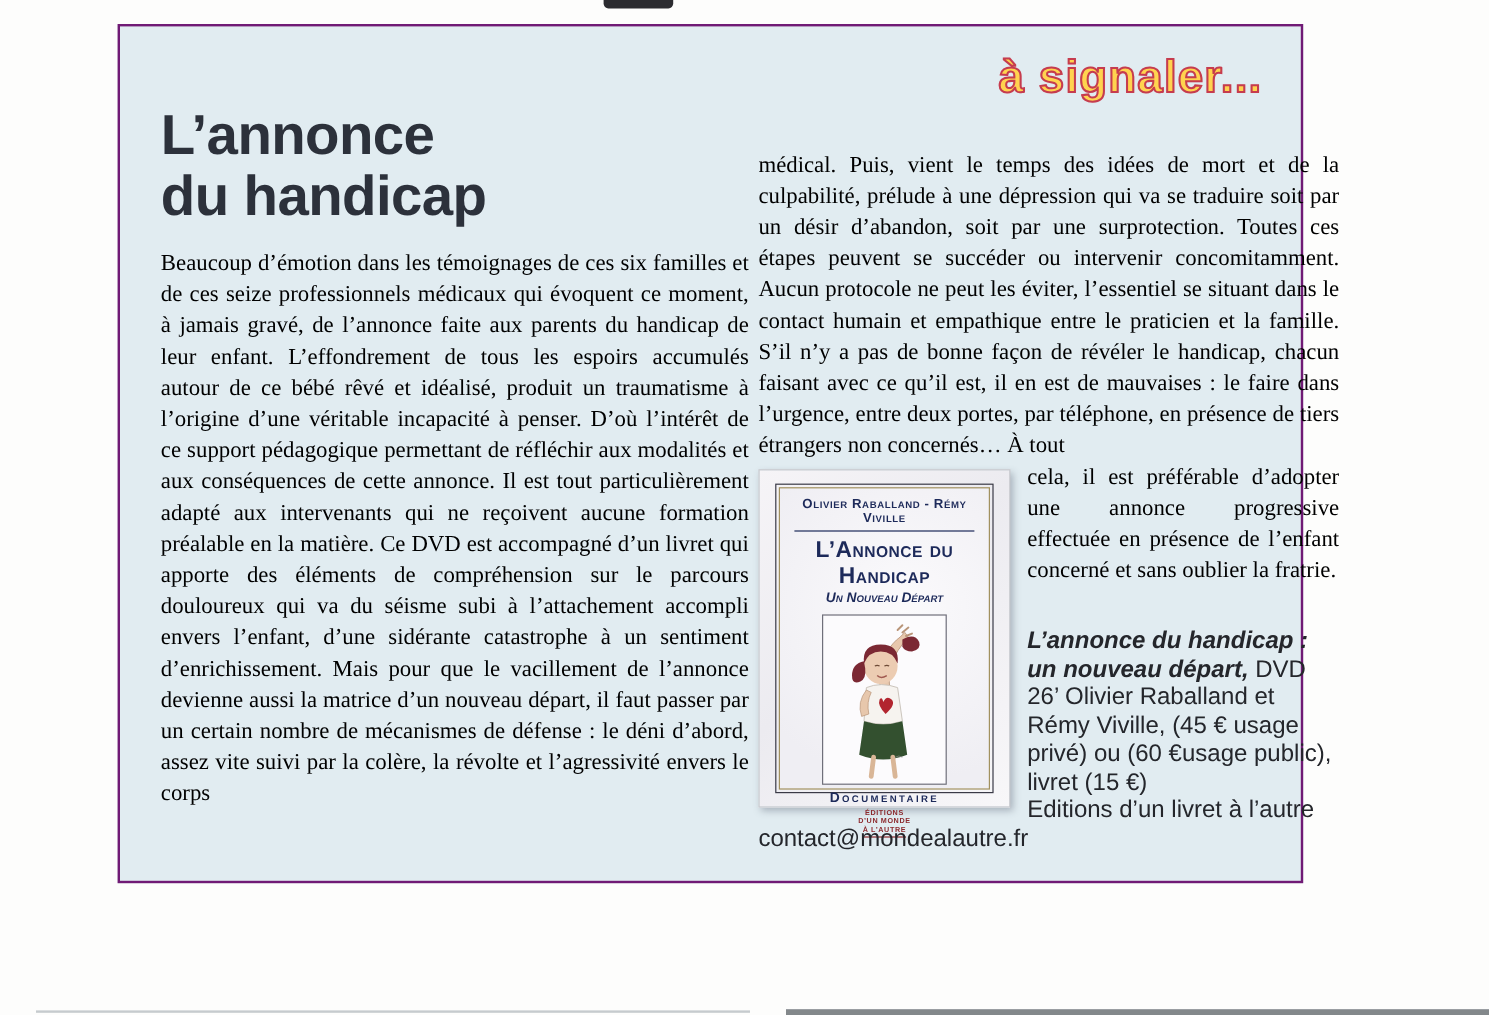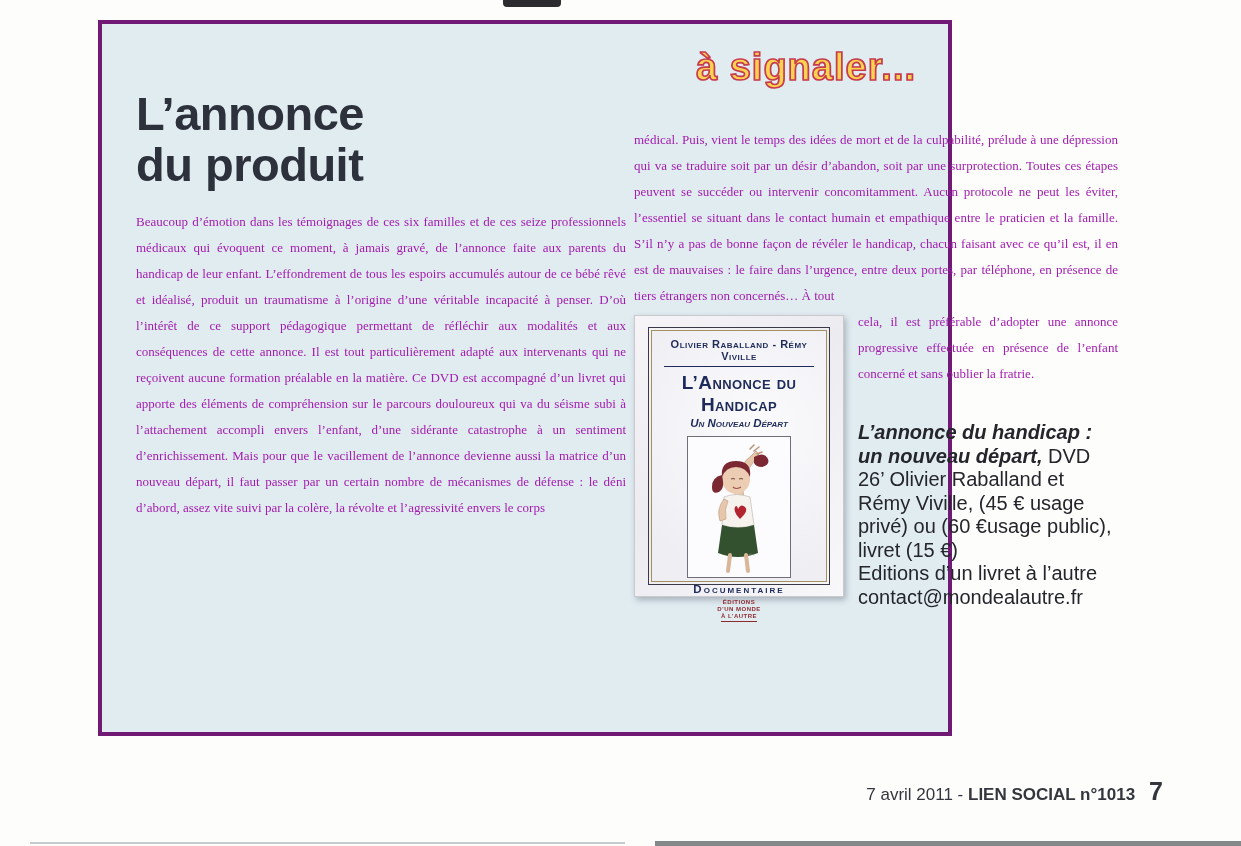--- a/index.html
+++ b/index.html
@@ -15,23 +15,23 @@
   
   .smudge-top { position:absolute; left:503px; top:0; width:58px; height:7px;
     background:#15151a; border-radius:0 0 4px 4px; opacity:.9; }
   .scan-strip-left { position:absolute; left:30px; bottom:2px; width:595px; height:2px;
     background:#c6cbce; }
   .scan-strip-right { position:absolute; left:655px; bottom:0; width:586px; height:5px;
     background:#5a6065; opacity:.75; }
 
   
   .panel {
-    position:absolute; left:98px; top:20px; width:854px; height:716px;
+    position:absolute; left:98px; top:20px; width:988px; height:716px;
     background:#e1ecf1;
-    border:4px solid #701a75;
+    border:2px solid #701a75;
     padding:4px;
   }
   .signaler {
     position:absolute; top:22px; right:32px;
     font-size:38px; font-weight:bold; letter-spacing:1px;
     color:#ffd34f;
     -webkit-text-stroke:1.7px #c63c4e;
     text-shadow:0 0 1px #c63c4e;
   }
   .cols {
@@ -42,22 +42,22 @@
   .col-right { width:484px; padding-top:39px; }
 
   h1.article-title {
     font-family:"Liberation Sans", sans-serif;
     font-weight:600; font-size:47px; line-height:51px;
     color:#2c313b; letter-spacing:-0.5px;
     margin-bottom:19px;
   }
   .body-text {
     font-family:"Liberation Serif", serif;
-    font-size:13px; line-height:26px;
-    color:#a21caf;
+    font-size:19px; line-height:26px;
+    color:#000000;
     text-align:justify;
   }
 
   
   .dvd-cover {
     float:left;
     width:210px; height:282px;
     margin:6px 14px 4px 0;
     background:linear-gradient(135deg,#f6f4f7 0%,#ecebf0 45%,#f8f7f9 100%);
     border:1px solid #c9c9ce;
@@ -133,21 +133,21 @@
 
   <div class="smudge-top"></div>
 
   <div class="panel">
 
     <div class="signaler">à signaler...</div>
 
     <div class="cols">
 
       <div class="col-left">
-        <h1 class="article-title"><span>L’annonce</span><br><span>du produit</span></h1>
+        <h1 class="article-title"><span>L’annonce</span><br><span>du handicap</span></h1>
         <p class="body-text">Beaucoup d’émotion dans les témoignages de ces six familles et de ces seize professionnels médicaux qui évoquent ce moment, à jamais gravé, de l’annonce faite aux parents du handicap de leur enfant. L’effondrement de tous les espoirs accumulés autour de ce bébé rêvé et idéalisé, produit un traumatisme à l’origine d’une véritable incapacité à penser. D’où l’intérêt de ce support pédagogique permettant de réfléchir aux modalités et aux conséquences de cette annonce. Il est tout particulièrement adapté aux intervenants qui ne reçoivent aucune formation préalable en la matière. Ce DVD est accompagné d’un livret qui apporte des éléments de compréhension sur le parcours douloureux qui va du séisme subi à l’attachement accompli envers l’enfant, d’une sidérante catastrophe à un sentiment d’enrichissement. Mais pour que le vacillement de l’annonce devienne aussi la matrice d’un nouveau départ, il faut passer par un certain nombre de mécanismes de défense : le déni d’abord, assez vite suivi par la colère, la révolte et l’agressivité envers le corps</p>
       </div>
 
       <div class="col-right">
         <p class="body-text">médical. Puis, vient le temps des idées de mort et de la culpabilité, prélude à une dépression qui va se traduire soit par un désir d’abandon, soit par une surprotection. Toutes ces étapes peuvent se succéder ou intervenir concomitamment. Aucun protocole ne peut les éviter, l’essentiel se situant dans le contact humain et empathique entre le praticien et la famille. S’il n’y a pas de bonne façon de révéler le handicap, chacun faisant avec ce qu’il est, il en est de mauvaises : le faire dans l’urgence, entre deux portes, par téléphone, en présence de tiers étrangers non concernés… À tout</p>
 
         <div class="dvd-cover">
           <div class="dvd-frame">
             <div class="dvd-frame-inner">
               <div class="dvd-authors">Olivier Raballand - Rémy Viville</div>
@@ -199,22 +199,17 @@
         <div class="caption">
           <span class="cap-bold">L’annonce du handicap : un nouveau départ,</span><span> DVD 26’ Olivier Raballand et Rémy Viville, (45 € usage privé) ou (60 €usage public), livret (15 €)</span><br>
           <span>Editions d’un livret à l’autre</span><br>
           <span>contact@mondealautre.fr</span>
         </div>
       </div>
 
     </div>
   </div>
 
-  <div class="footer">
-    <span class="date">7 avril 2011 - </span>
-      <span class="mag">LIEN SOCIAL n°1013</span>
-      <span class="pagenum">7</span>
-  </div>
 
   <div class="scan-strip-left"></div>
   <div class="scan-strip-right"></div>
 
 </div>
 
 </body></html>

